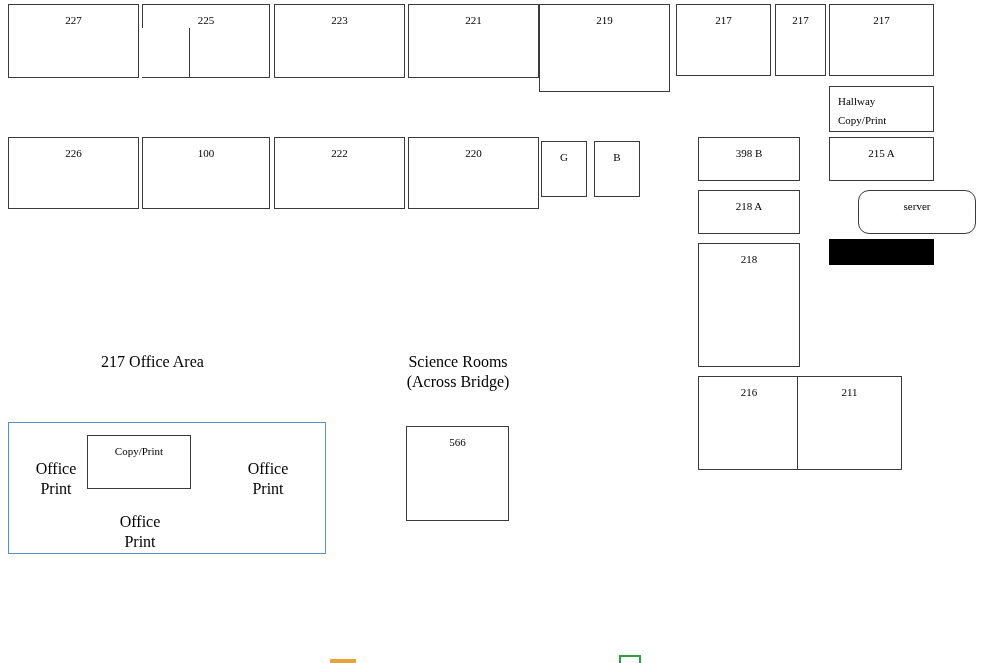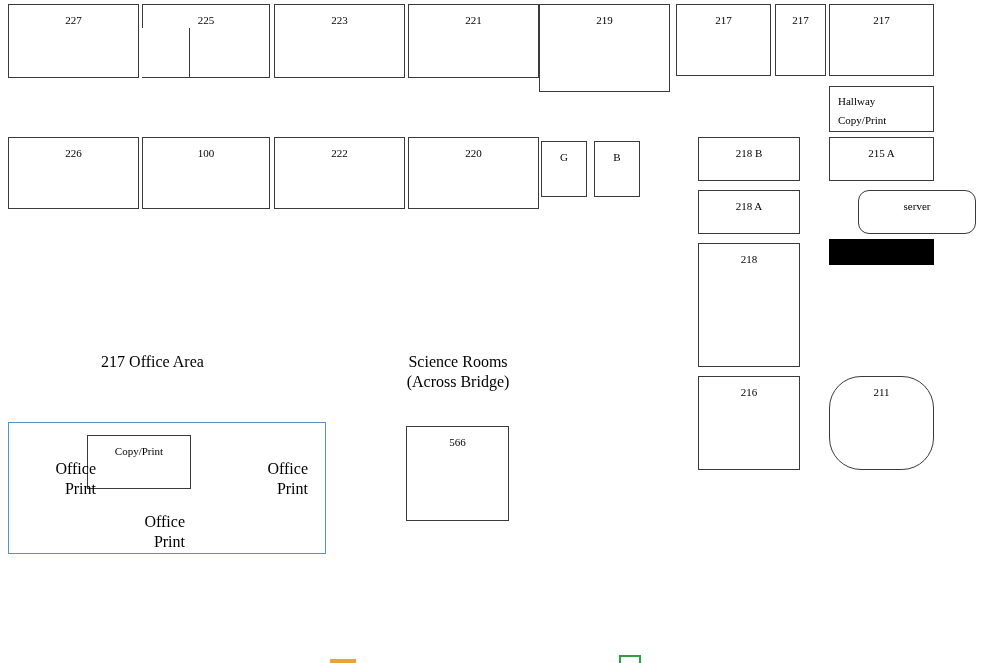--- a/index.html
+++ b/index.html
@@ -34,21 +34,21 @@
   }
   .label {
     position: absolute;
     text-align: center;
     font-size: 16px;
     line-height: 20px;
     color: #000;
     white-space: pre-line;
   }
   .label.left {
-    text-align: right;
+    text-align: center;
   }
   .solid-black {
     position: absolute;
     box-sizing: border-box;
     background: #000000;
     border: 1.5px solid #000000;
   }
   .office-area-box {
     position: absolute;
     box-sizing: border-box;
@@ -100,36 +100,36 @@
 
   <div class="room" style="left:274px; top:137px; width:131px; height:72px;">222</div>
 
   <div class="room" style="left:408px; top:137px; width:131px; height:72px;">220</div>
 
   <div class="room" style="left:541px; top:141px; width:46px; height:56px;">G</div>
 
   <div class="room" style="left:594px; top:141px; width:46px; height:56px;">B</div>
 
 
-  <div class="room" style="left:698px; top:137px; width:102px; height:44px;">218 B</div>
+  <div class="room" style="left:698px; top:137px; width:102px; height:44px;">398 B</div>
 
   <div class="room" style="left:698px; top:190px; width:102px; height:44px;">218 A</div>
 
   <div class="room" style="left:698px; top:243px; width:102px; height:124px;">218</div>
 
   <div class="room" style="left:698px; top:376px; width:102px; height:94px;">216</div>
 
   <div class="room" style="left:829px; top:137px; width:105px; height:44px;">215 A</div>
 
   <div class="room" style="left:858px; top:190px; width:118px; height:44px;border-radius:11px;">server</div>
 
   <div class="solid-black" style="left:829px; top:239px; width:105px; height:26px;"></div>
 
 
-  <div class="room" style="left:829px; top:376px; width:105px; height:94px;border-radius:32px;">211</div>
+  <div class="room" style="left:797px; top:376px; width:105px; height:94px;">211</div>
 
   <div class="label" style="left:40px; top:352px; width:225px;">217 Office Area</div>
 
   <div class="label" style="left:358px; top:352px; width:200px;">Science Rooms
 (Across Bridge)</div>
 
   <div class="office-area-box" style="left:8px; top:422px; width:318px; height:132px;"></div>
 
   <div class="room" style="left:87px; top:435px; width:104px; height:54px; padding-top:6px;">Copy/Print</div>
 

